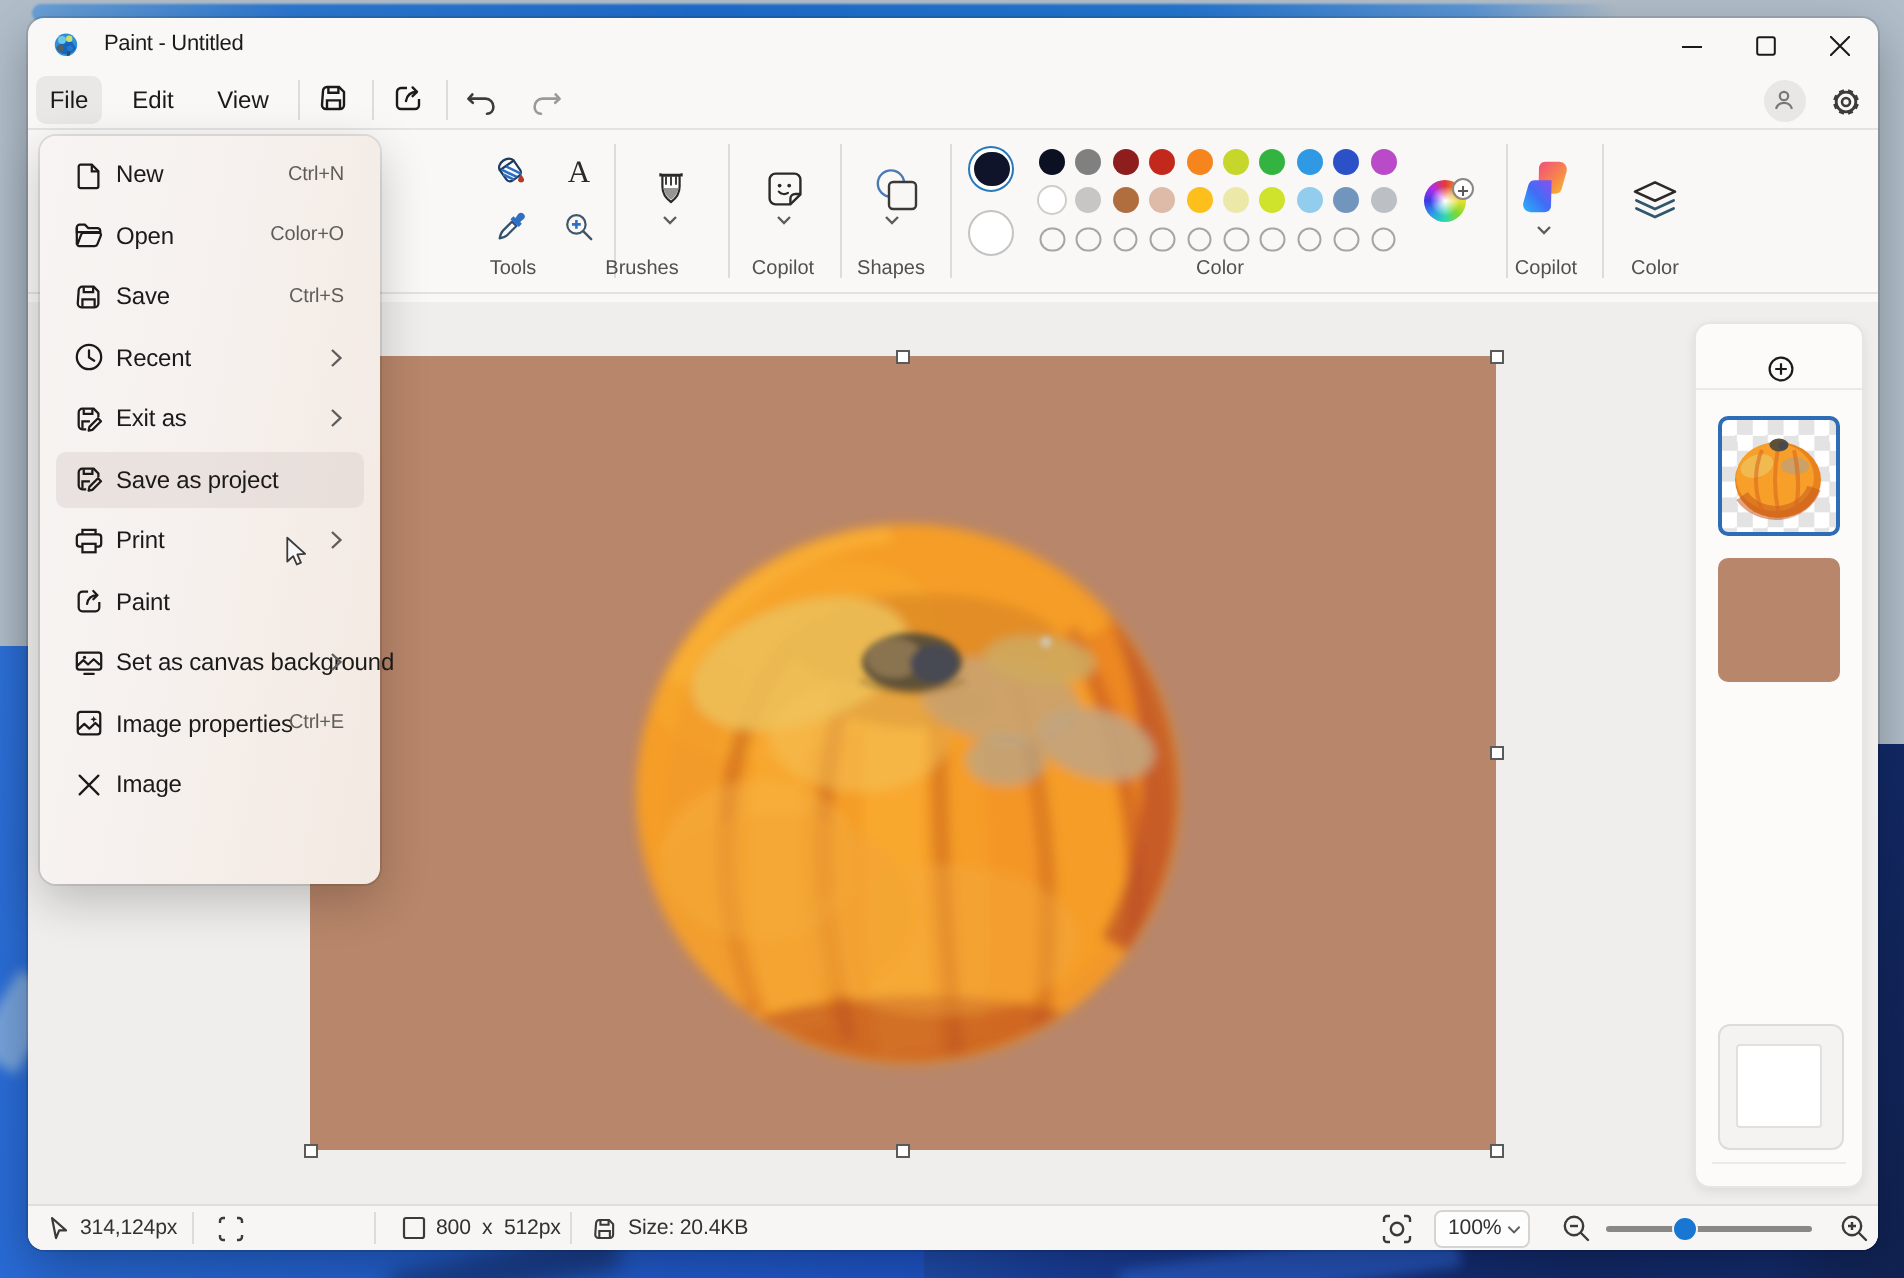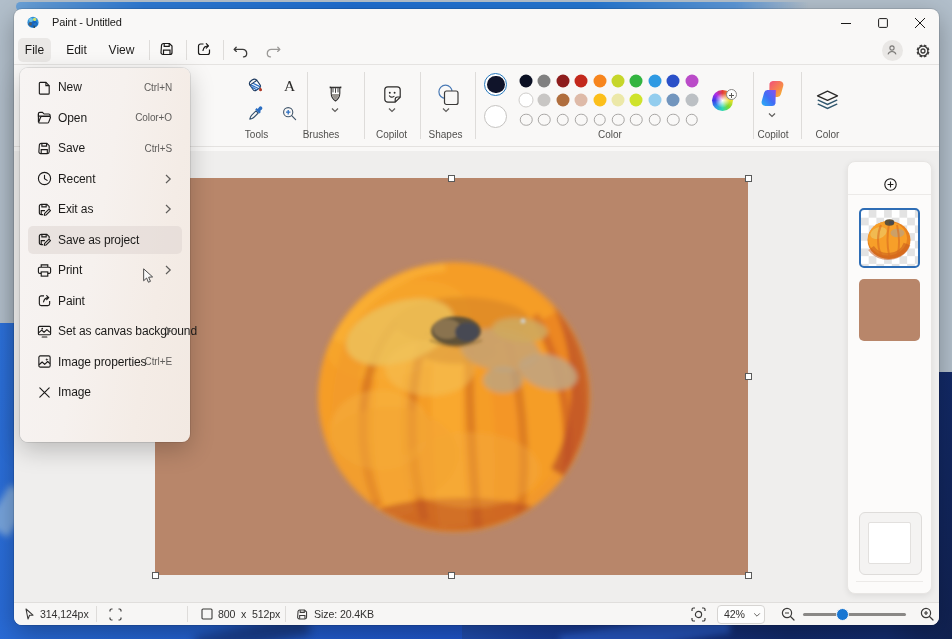--- a/index.html
+++ b/index.html
@@ -370,21 +370,21 @@
     <svg class="ico" style="left:282px;top:4.5px" width="13" height="13" viewBox="0 0 16 16" fill="none" stroke="#3b3a39" stroke-width="1.3">
         <path d="M2.5 4.5 a2 2 0 0 1 2-2 h6 l2.5 2.5 v6.5 a2 2 0 0 1 -2 2 h-7 a2 2 0 0 1 -2-2 Z"></path>
         <path d="M5.2 2.8 v2.6 h5 v-2.6 M4.5 13.2 v-4 h6.5 v4"></path>
       </svg>
     <div class="sbt" style="left:300px;top:5px">Size: 20.4KB</div>
     <svg class="ico" style="left:677px;top:4px" width="15" height="15" viewBox="0 0 15 15" fill="none" stroke="#3b3a39" stroke-width="1.2">
         <path d="M1 4 v-1.5 a1.5 1.5 0 0 1 1.5-1.5 H4 M11 1 h1.5 A1.5 1.5 0 0 1 14 2.5 V4 M14 11 v1.5 a1.5 1.5 0 0 1 -1.5 1.5 H11 M4 14 H2.5 A1.5 1.5 0 0 1 1 12.5 V11"></path>
         <circle cx="7.5" cy="7.5" r="3.1"></circle>
       </svg>
     <div class="abs" style="left:703px;top:2px;width:46px;height:17px;border:1px solid #d6d4d2;border-radius:4px;background:#fdfdfd"></div>
-    <div class="sbt" style="left:710px;top:5px">42%</div>
+    <div class="sbt" style="left:710px;top:5px">100%</div>
     <svg class="ico" style="left:739px;top:7.5px" width="8" height="8" viewBox="0 0 10 10">
         <path d="M1.5 3 l3.5 3.5 3.5-3.5" fill="none" stroke="#5f5d5b" stroke-width="1.2"></path>
       </svg>
     <svg class="ico" style="left:767px;top:4px" width="14" height="14" viewBox="0 0 14 14" fill="none" stroke="#3b3a39" stroke-width="1.2">
         <circle cx="6" cy="6" r="4.6"></circle>
         <path d="M9.5 9.5 L13 13" stroke-linecap="round"></path>
         <path d="M4 6 h4"></path>
       </svg>
     <div class="abs" style="left:789px;top:10px;width:103px;height:2.5px;background:#8a8886;border-radius:2px"></div>
     <div class="abs" style="left:822px;top:5px;width:11px;height:11px;border-radius:50%;background:#1976d2;border:1px solid #f7f6f5"></div>

